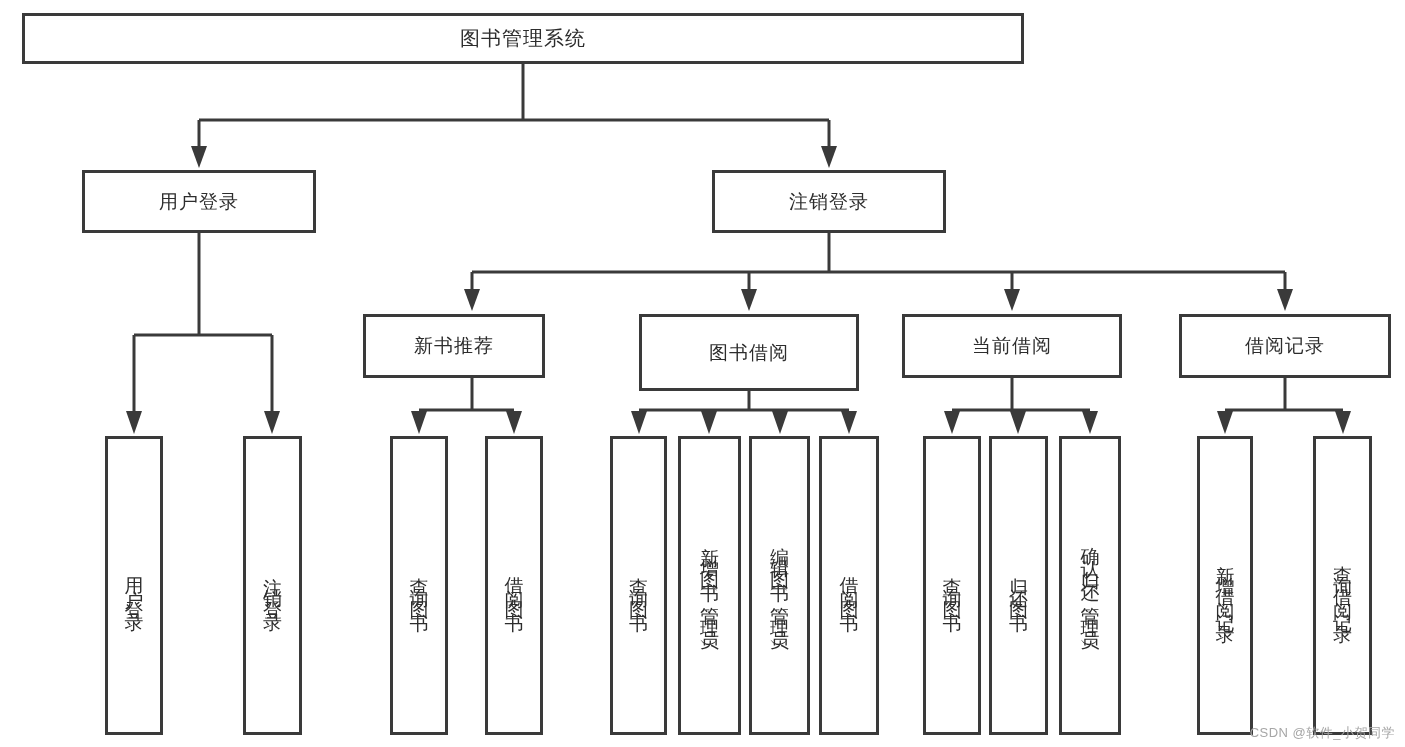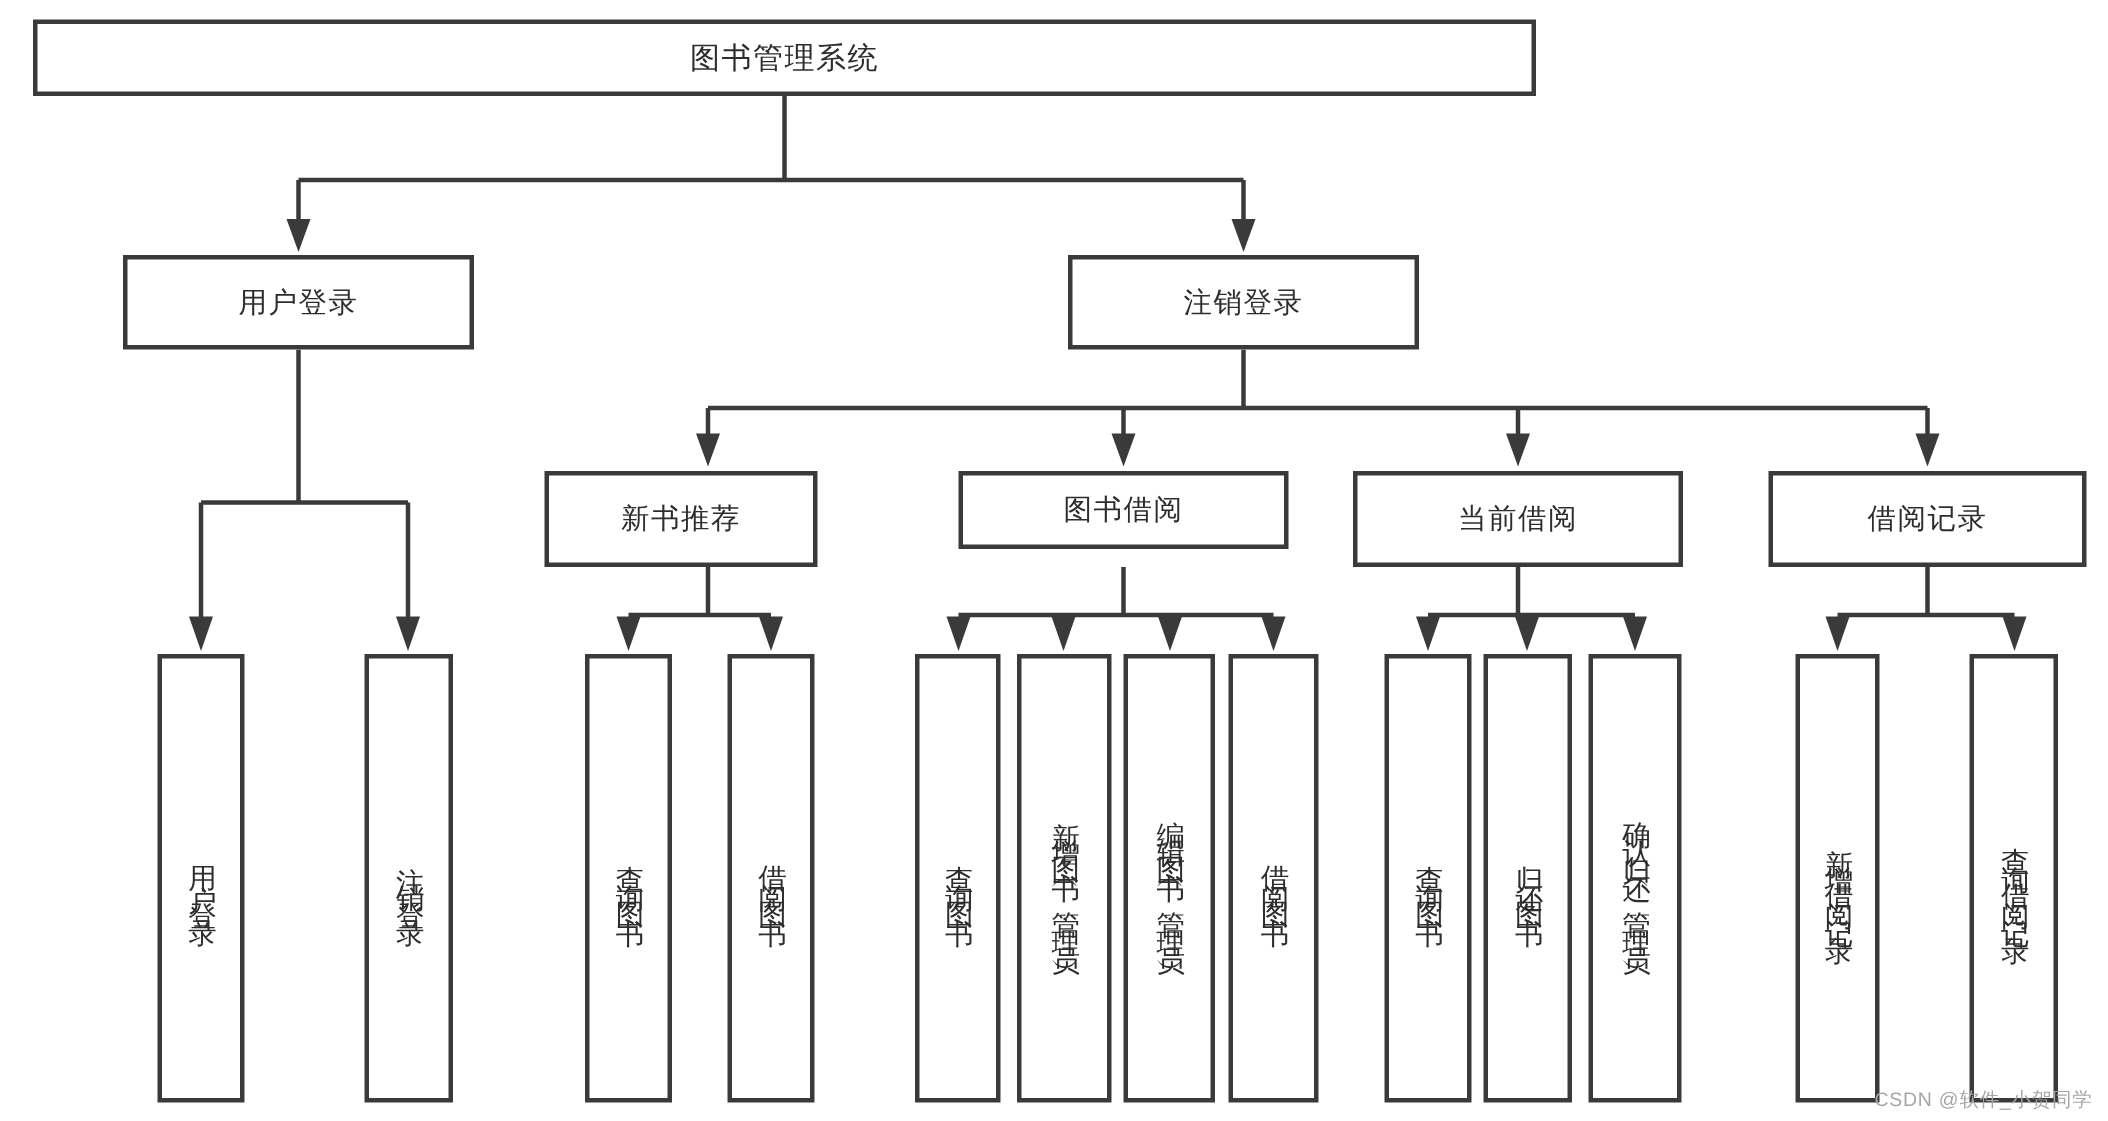--- a/index.html
+++ b/index.html
@@ -124,21 +124,21 @@
     <polygon points="1217,411 1233,411 1225,434"></polygon>
     <polygon points="1335,411 1351,411 1343,434"></polygon>
   </svg>
 
   <div class="hbox root" style="left:22px; top:13px; width:1002px; height:51px">图书管理系统</div>
 
   <div class="hbox" style="left:82px; top:170px; width:234px; height:63px">用户登录</div>
   <div class="hbox" style="left:712px; top:170px; width:234px; height:63px">注销登录</div>
 
   <div class="hbox" style="left:363px; top:314px; width:182px; height:64px">新书推荐</div>
-  <div class="hbox" style="left:639px; top:314px; width:220px; height:52px">图书借阅</div>
+  <div class="hbox" style="left:639px; top:314px; width:220px; height:77px">图书借阅</div>
   <div class="hbox" style="left:902px; top:314px; width:220px; height:64px">当前借阅</div>
   <div class="hbox" style="left:1179px; top:314px; width:212px; height:64px">借阅记录</div>
 
   <div class="vbox" style="left:105px; width:58px">用户登录</div>
   <div class="vbox" style="left:243px; width:59px">注销登录</div>
 
   <div class="vbox" style="left:390px; width:58px">查询图书</div>
   <div class="vbox" style="left:485px; width:58px">借阅图书</div>
 
   <div class="vbox" style="left:610px; width:57px">查询图书</div>

